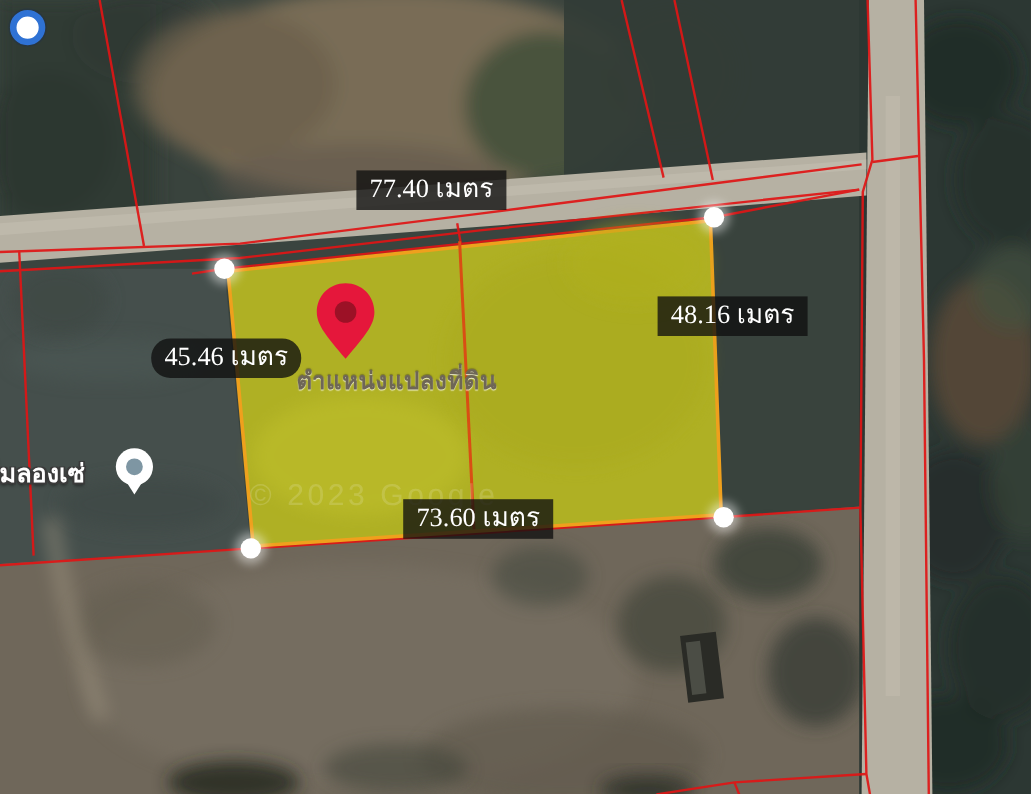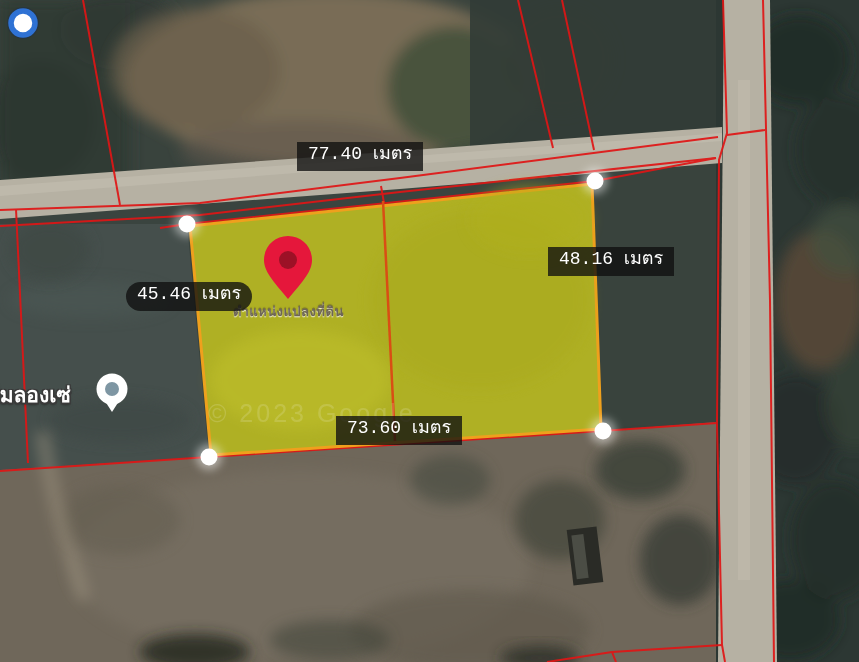--- a/index.html
+++ b/index.html
@@ -5,26 +5,26 @@
   html,body{margin:0;padding:0;background:#222;}
   #map{
     position:relative;width:859px;height:662px;overflow:hidden;
     font-family:"Liberation Sans", sans-serif;
     background:#39433d;
   }
   #terrain{position:absolute;left:0;top:0;z-index:0;display:block;}
   .measure{
     position:absolute;z-index:30;white-space:nowrap;
     background:rgba(16,16,16,0.78);color:#fff;
-    font-size:18px;line-height:1.2;padding:2px 11px 5px;
-    font-family:Liberation Mono, monospace;
+    font-size:22px;line-height:1.2;padding:2px 11px 5px;
+    font-family:Liberation Serif, serif;
   }
   .pin-caption{
-    position:absolute;left:233px;top:301px;z-index:20;white-space:nowrap;
-    font-size:13px;font-weight:bold;letter-spacing:.5px;color:#6e6656;
+    position:absolute;left:247px;top:301px;z-index:20;white-space:nowrap;
+    font-size:20px;font-weight:bold;letter-spacing:.5px;color:#6e6656;
     text-shadow:0 1px 1px rgba(255,255,240,.9), 0 -1px 1px rgba(70,64,40,.55);
     font-family:Liberation Mono, monospace;
   }
   .place-label{
     position:absolute;left:-14px;top:378px;z-index:20;white-space:nowrap;
     font-size:21px;font-weight:bold;color:#fff;
     text-shadow:-1.5px -1.5px 0 #3a3a3a, 1.5px -1.5px 0 #3a3a3a,
                 -1.5px 1.5px 0 #3a3a3a, 1.5px 1.5px 0 #3a3a3a,
                 0 2px 3px rgba(0,0,0,.55);
   }

